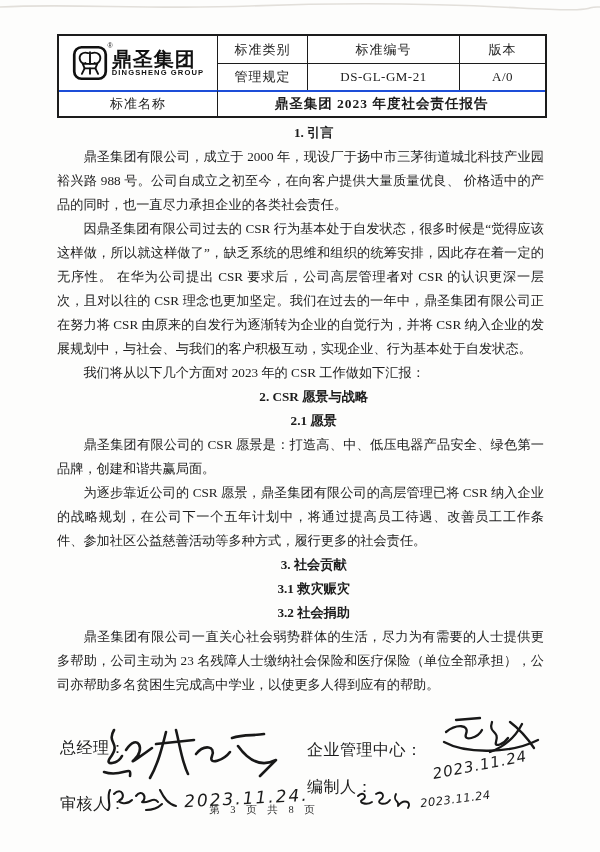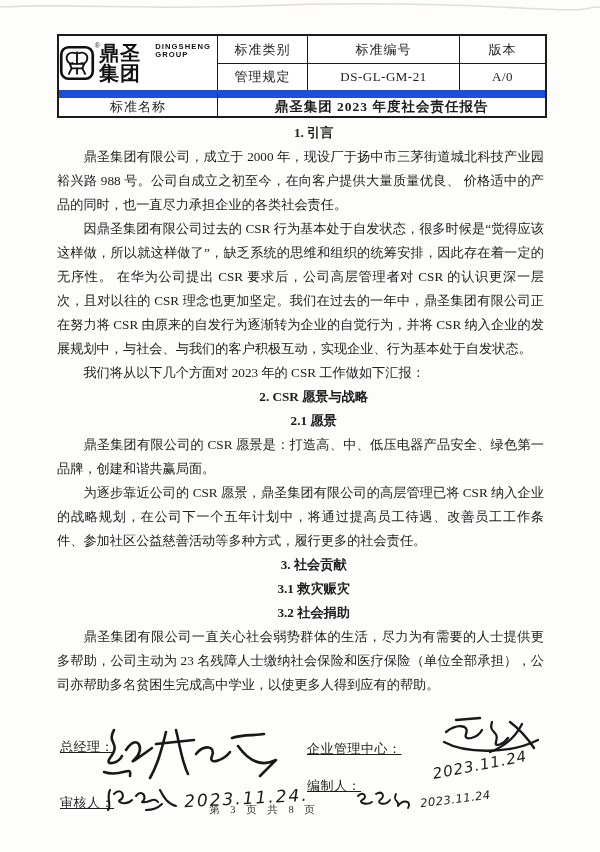--- a/index.html
+++ b/index.html
@@ -14,39 +14,39 @@
     grid-template-columns:158px 90px 152px 86px;
     grid-template-rows:27px 27px 26px;
     border:2px solid #1c1c1c;
     box-sizing:content-box;
     background:#fff;
   }
   .hcell{display:flex;align-items:center;justify-content:center;font-size:13px;letter-spacing:1px;box-sizing:border-box;}
   .logo-cell{grid-column:1;grid-row:1 / 3;flex-direction:row;gap:5px;}
   .c-left{border-left:1px solid #1c1c1c;}
   .r2{border-top:1px solid #1c1c1c;}
-  .r3{border-top:8px solid #1d4ed8;}
+  .r3{border-top:2px solid #1d4ed8;}
   .title-cell{grid-column:2 / 5;font-weight:bold;letter-spacing:1px;font-size:13.5px;}
   .mono-val{letter-spacing:.5px;font-size:13px;}
 
   .logo-wrap{display:flex;align-items:center;gap:4px;}
   .logo-emblem{width:36px;height:36px;flex:0 0 auto;position:relative;}
   .logo-reg{position:absolute;top:-3px;right:-6px;font-size:7px;font-family:"Liberation Sans",sans-serif;}
-  .logo-texts{display:flex;flex-direction:row;align-items:flex-start;line-height:1;}
+  .logo-texts{display:flex;flex-direction:column;align-items:flex-start;line-height:1;}
   .logo-cn{font-family:"Liberation Sans","DejaVu Sans",sans-serif;font-weight:bold;font-size:20px;letter-spacing:1px;color:#111;}
   .logo-en{font-family:Liberation Sans, sans-serif;font-weight:bold;font-size:7.6px;letter-spacing:1.1px;margin-top:0;color:#111;}
 
   
   .doc-body{position:absolute;left:57px;top:121px;width:487px;font-size:13.2px;line-height:24px;}
   .doc-body p{margin:0;text-indent:2em;text-align:justify;}
   .doc-body p.hd{font-weight:bold;text-align:center;}
 
   
   .sig-area{position:absolute;left:0;top:712px;width:600px;height:120px;}
-  .sig-label{position:absolute;font-size:13px;letter-spacing:.5px;white-space:nowrap;text-decoration:underline;}
+  .sig-label{position:absolute;font-size:16px;letter-spacing:.5px;white-space:nowrap;}
   .sig-svg{position:absolute;}
   .sig-svg path{fill:none;stroke:#181818;stroke-linecap:round;stroke-linejoin:round;}
   .hand-date{position:absolute;font-family:"DejaVu Sans","Liberation Sans",sans-serif;font-style:italic;color:#1b1b1b;white-space:nowrap;}
 
   
   .footer{position:absolute;left:0;top:803px;width:528px;text-align:center;font-size:10.5px;letter-spacing:4px;color:#2a2a2a;}
 </style>
 </head>
 <body>
 

